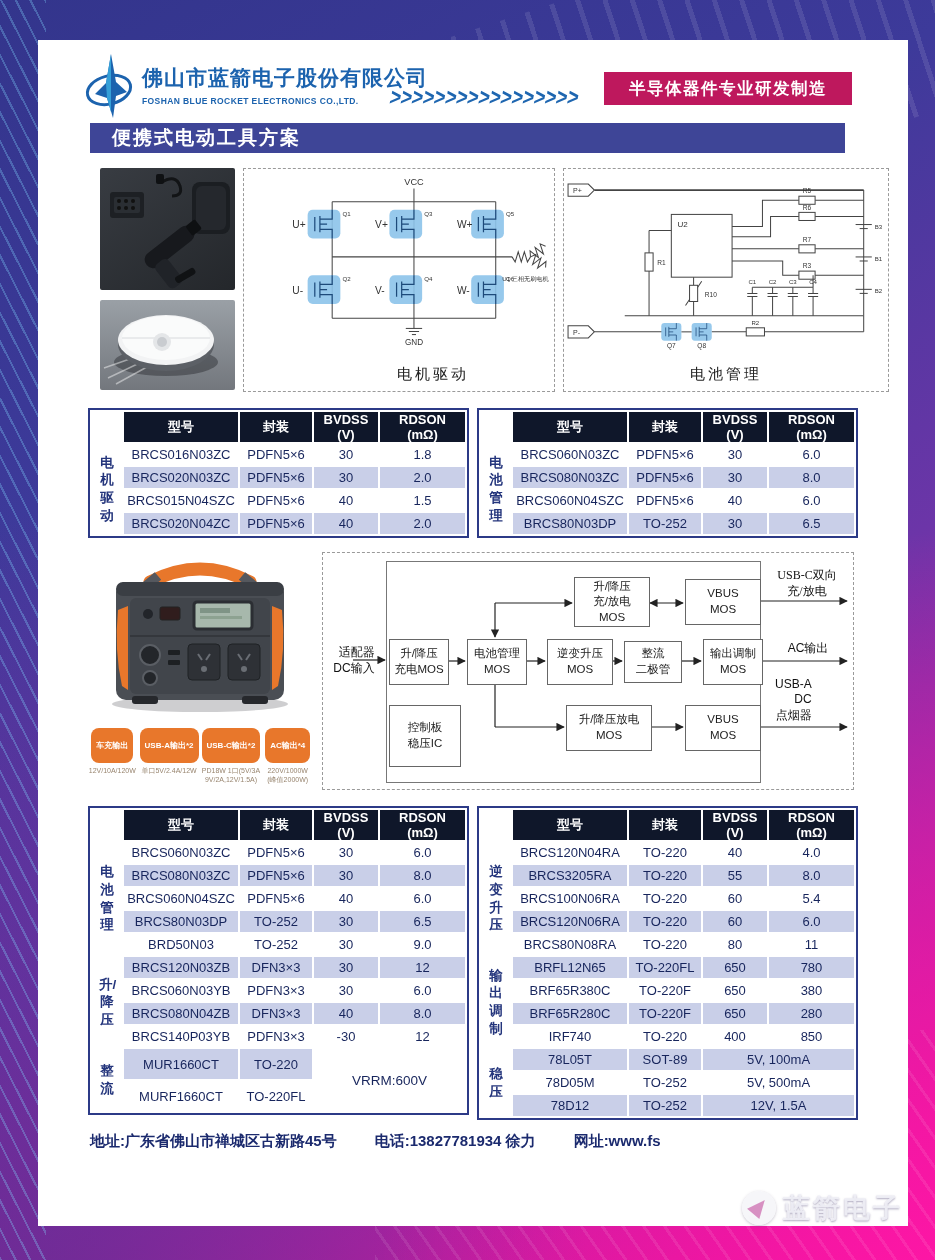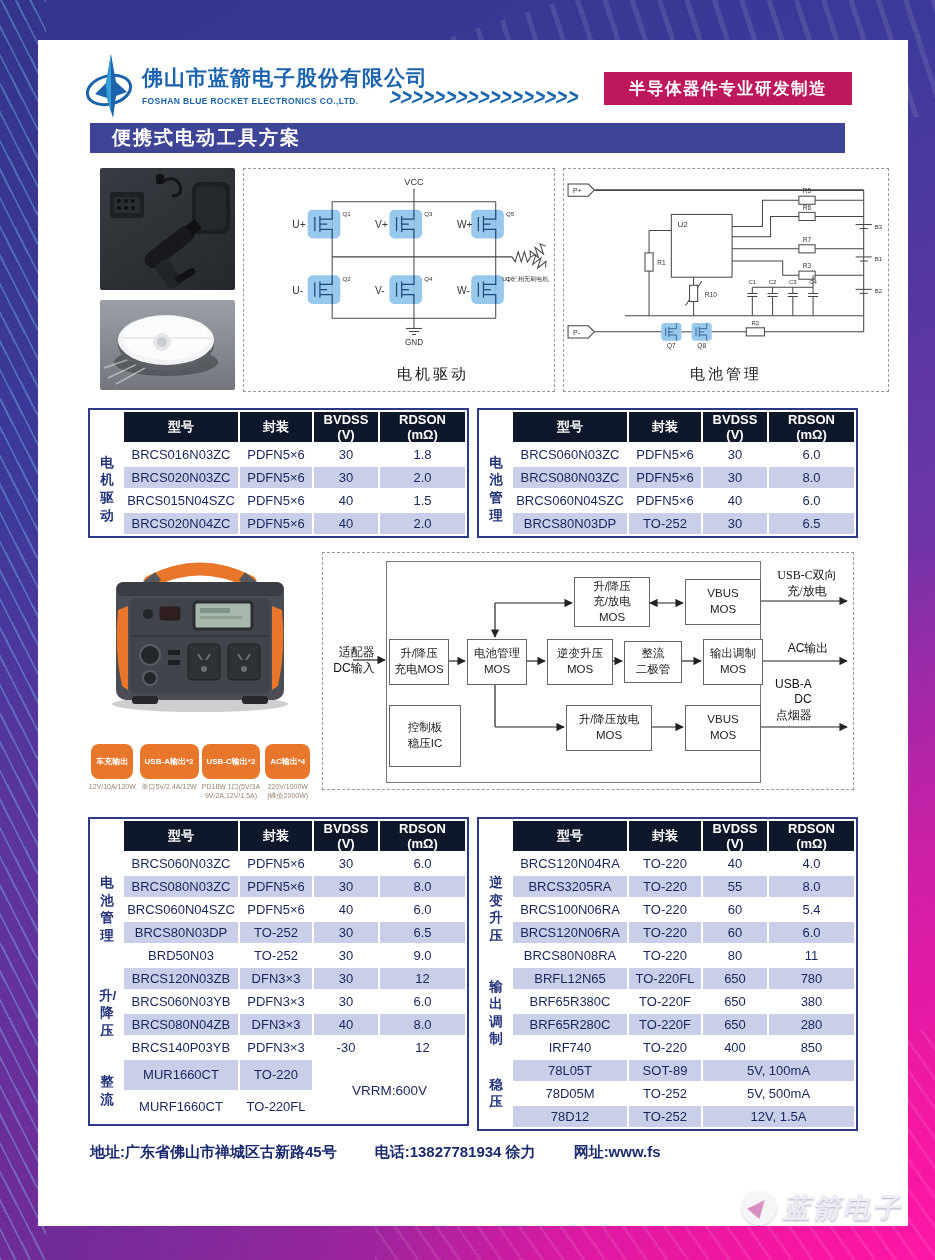--- a/index.html
+++ b/index.html
@@ -63,21 +63,21 @@
         line-height:1.3;padding:0 7px;word-break:break-all;white-space:normal;}
   table.spec td.vspan{background:#fff !important;font-size:13.5px;}
   table.spec tr.tall td{height:30px;}
 
   
   .s2content{display:flex;gap:10px;margin:14px 25px 0 50px;}
   .stationcol{width:224px;}
   .callouts{display:flex;gap:3px;margin-top:4px;}
   .callout{flex:1;text-align:center;}
   .callout .pill{display:inline-block;background:#e8772b;color:#fff;font-size:8px;font-weight:bold;
-        border-radius:8px;padding:12px 5px;white-space:nowrap;margin-top:16px;}
+        border-radius:8px;padding:12px 5px;white-space:nowrap;}
   .callout .cspec{font-size:7px;color:#98856f;margin-top:3px;line-height:1.35;white-space:pre-line;}
 
   
   .blockdiag{position:relative;width:530px;height:236px;border:1px dashed #9a9a9a;background:#fff;}
   .bd-frame{position:absolute;left:63px;top:8px;width:373px;height:220px;border:1px solid #777;}
   .bd-arrows{position:absolute;left:0;top:0;}
   .bd-box{position:absolute;border:1px solid #666;background:#fff;display:flex;align-items:center;
         justify-content:center;text-align:center;font-size:11.5px;color:#222;line-height:1.35;
         white-space:pre-line;z-index:2;}
   .bd-label{position:absolute;display:flex;align-items:center;justify-content:center;text-align:center;
@@ -94,21 +94,21 @@
   .bd-ctrl{left:66px;top:152px;width:70px;height:60px;}
   .bd-inlabel{left:0;top:84px;width:62px;height:48px;text-align:right;}
   .bd-out-usbc{left:440px;top:14px;width:88px;height:34px;font-family:Liberation Serif, serif;}
   .bd-out-ac{left:446px;top:86px;width:78px;height:20px;}
   .bd-out-usba{left:442px;top:122px;width:80px;height:50px;justify-content:flex-start;text-align:right;padding-left:10px;}
 
   
   .pfooter{display:flex;gap:38px;margin:12px 52px 0;font-size:15px;font-weight:bold;color:#1b2a6e;white-space:nowrap;}
 
   
-  .watermark{position:absolute;left:742px;top:1190px;display:flex;align-items:center;gap:7px;z-index:6;font-style:italic;}
+  .watermark{position:absolute;left:742px;top:1190px;display:flex;align-items:center;gap:7px;z-index:6;}
   .wm-bubble{width:34px;height:34px;border-radius:50%;background:rgba(244,244,248,.82);position:relative;
         box-shadow:0 1px 3px rgba(100,90,120,.35);}
   .wm-bubble:after{content:"";position:absolute;left:3px;bottom:-4px;border:6px solid transparent;
         border-top-color:rgba(244,244,248,.82);transform:rotate(25deg);}
   .wm-bubble .wm-rkt{position:absolute;left:9px;top:7px;width:0;height:0;border-left:8px solid transparent;
         border-right:8px solid transparent;border-bottom:18px solid rgba(190,60,150,.55);transform:rotate(40deg);}
   .wm-text{font-size:27px;font-weight:bold;letter-spacing:3px;color:rgba(240,240,246,.92);
         text-shadow:0 1px 2px rgba(110,100,140,.55), 0 0 6px rgba(255,255,255,.35);}
 
   svg text{font-family:"Liberation Sans",sans-serif;fill:#333;}

